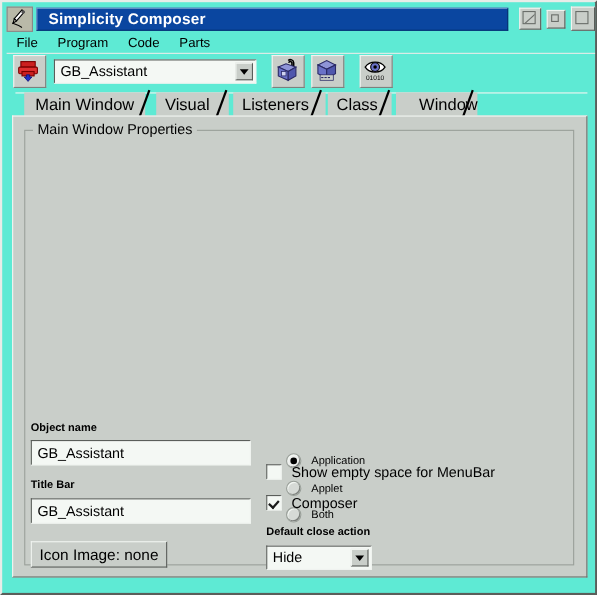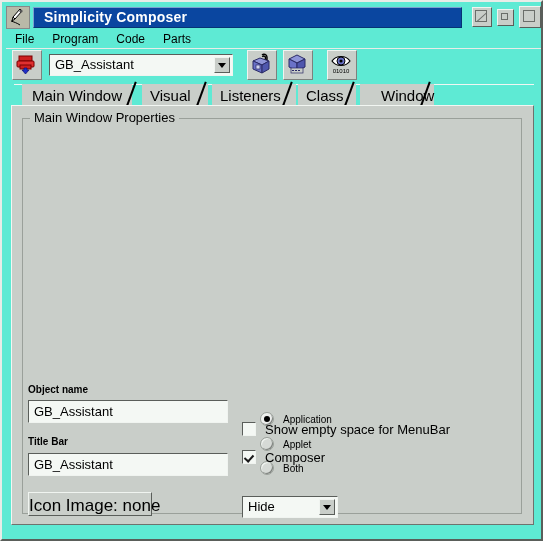--- a/index.html
+++ b/index.html
@@ -157,21 +157,21 @@
     border-right:1px solid #f0f4f0;border-bottom:1px solid #f0f4f0;
   }
   .textfield span{position:absolute;left:5px;top:3px;font-size:13px;white-space:nowrap;}
   .pushbtn{
     position:absolute;background:#c9cec9;box-sizing:border-box;
     border-top:1px solid #f0f4f0;border-left:1px solid #f0f4f0;
     border-right:1px solid #5a5e5a;border-bottom:1px solid #5a5e5a;
   }
   .pushbtn span{
     position:absolute;left:0;right:0;top:3px;text-align:center;
-    font-size:17px;white-space:nowrap;
+    font-size:14px;white-space:nowrap;
   }
   
   .radio-row{position:absolute;height:18px;display:flex;align-items:center;}
   .radio{
     width:14px;height:14px;border-radius:50%;
     background:#d6dad6;flex:0 0 auto;position:relative;
     box-shadow: -1px -1px 0 0 #7d817d inset, 1px 1px 0 0 #f2f6f2 inset;
     border:1px solid #9aa09a;box-sizing:border-box;
   }
   .radio.on{background:#eceeec;}
@@ -351,19 +351,20 @@
 
     <div class="cb-row" style="left:230px;top:314px;">
       <i class="cbox"></i>
       <span class="cl">Show empty space for MenuBar</span>
     </div>
     <div class="cb-row" style="left:230px;top:342px;">
       <i class="cbox on"></i>
       <span class="cl">Composer</span>
     </div>
 
+    <span class="lbl-static" style="left:230px;top:372px;">Default close action</span>
     <div class="combo" style="position:absolute;left:230px;top:390px;width:96px;height:22px;margin:0;">
       <span class="val">Hide</span>
       <i class="arrowbox"></i>
     </div>
 
   </div>
 </div>
 
 </body></html>

